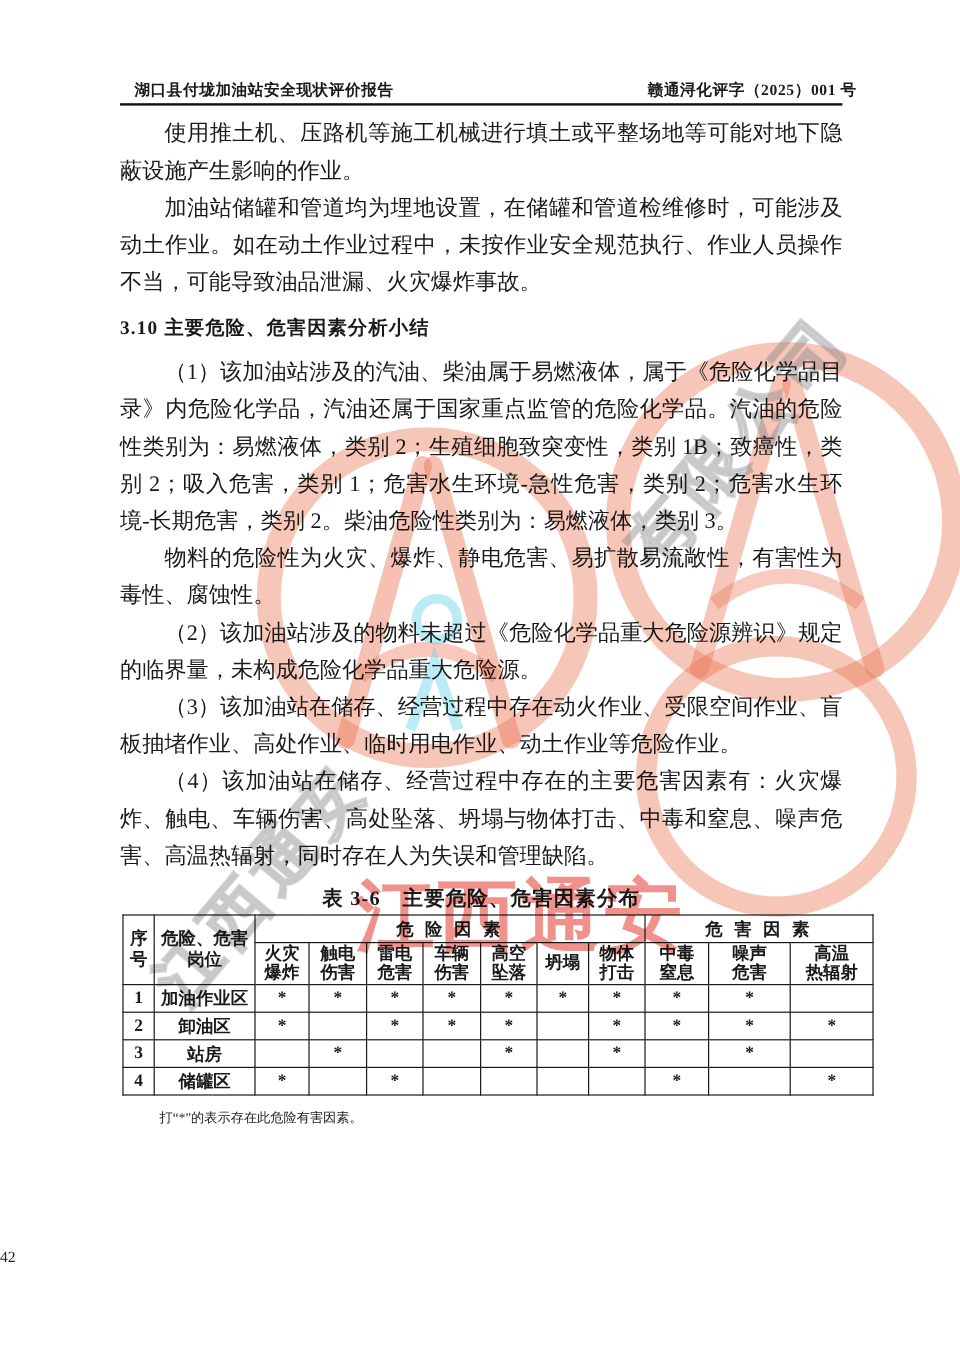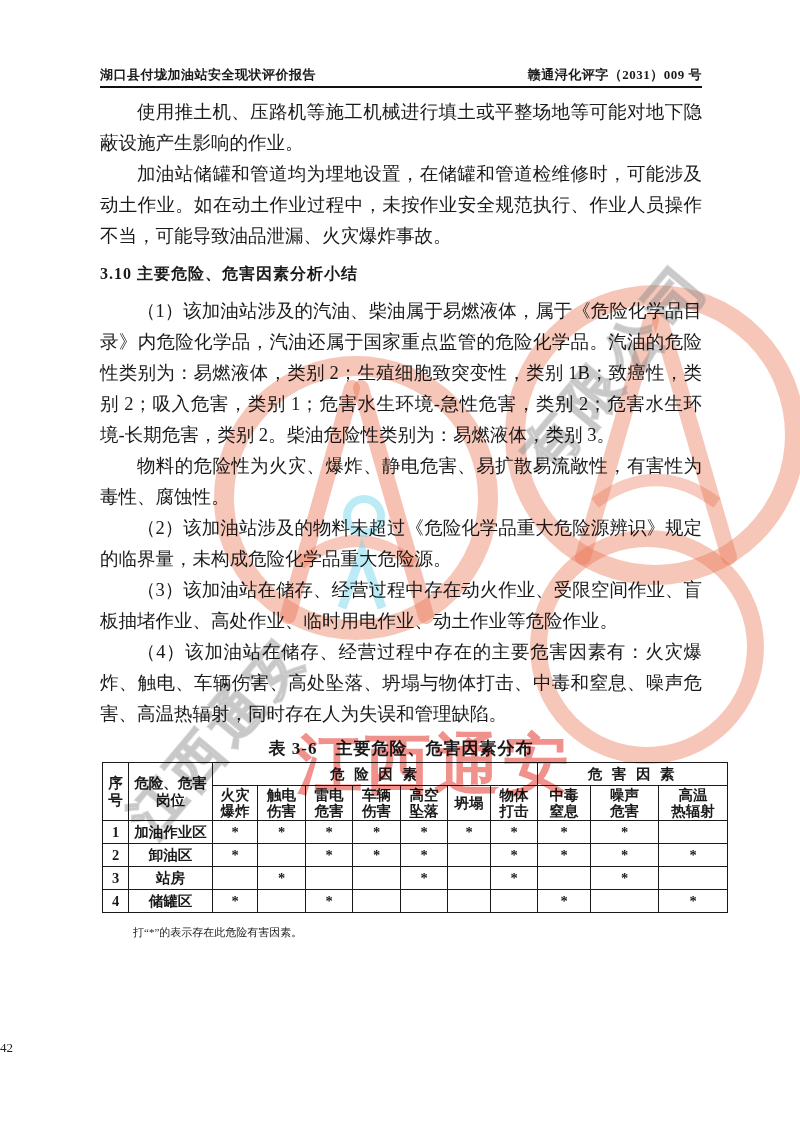--- a/index.html
+++ b/index.html
@@ -7,21 +7,21 @@
     position:relative;
     width:800px;height:1131px;
     margin:0 auto;
     background:#ffffff;
     overflow:hidden;
     font-family:"Liberation Serif","DejaVu Serif",serif;
     color:#1a1a1a;
   }
   
   .hdr{
-    position:absolute;left:100px;top:60px;width:602px;height:24px;
+    position:absolute;left:112px;top:60px;width:602px;height:24px;
     display:flex;justify-content:space-between;align-items:flex-end;
     font-size:13px;font-weight:bold;letter-spacing:.5px;
   }
   .hdr-rule{position:absolute;left:100px;top:86px;width:602px;height:2px;background:#111;}
   
   .content{position:absolute;left:100px;top:97px;width:602px;}
   .para{
     margin:0;font-size:18.5px;line-height:31px;
     text-align:justify;text-justify:inter-character;
     text-indent:2em;
@@ -76,21 +76,21 @@
   .wm-gray.g1{left:488px;top:330px;font-size:56px;letter-spacing:8px;transform:rotate(-50deg);transform-origin:center;}
   .wm-gray.g2{left:98px;top:700px;font-size:54px;letter-spacing:6px;transform:rotate(-50deg);transform-origin:center;}
 </style>
 </head>
 <body>
 
 <div class="page">
 
   <div class="hdr">
     <span>湖口县付垅加油站安全现状评价报告</span>
-    <span>赣通浔化评字（2031）009 号</span>
+    <span>赣通浔化评字（2025）001 号</span>
   </div>
   <div class="hdr-rule"></div>
 
   <div class="content">
     <p class="para">使用推土机、压路机等施工机械进行填土或平整场地等可能对地下隐蔽设施产生影响的作业。</p>
     <p class="para">加油站储罐和管道均为埋地设置，在储罐和管道检维修时，可能涉及动土作业。如在动土作业过程中，未按作业安全规范执行、作业人员操作不当，可能导致油品泄漏、火灾爆炸事故。</p>
     <h3 class="sec-heading">3.10 主要危险、危害因素分析小结</h3>
     <p class="para">（1）该加油站涉及的汽油、柴油属于易燃液体，属于《危险化学品目录》内危险化学品，汽油还属于国家重点监管的危险化学品。汽油的危险性类别为：易燃液体，类别 2；生殖细胞致突变性，类别 1B；致癌性，类别 2；吸入危害，类别 1；危害水生环境-急性危害，类别 2；危害水生环境-长期危害，类别 2。柴油危险性类别为：易燃液体，类别 3。</p>
     <p class="para">物料的危险性为火灾、爆炸、静电危害、易扩散易流敞性，有害性为毒性、腐蚀性。</p>
     <p class="para">（2）该加油站涉及的物料未超过《危险化学品重大危险源辨识》规定的临界量，未构成危险化学品重大危险源。</p>

